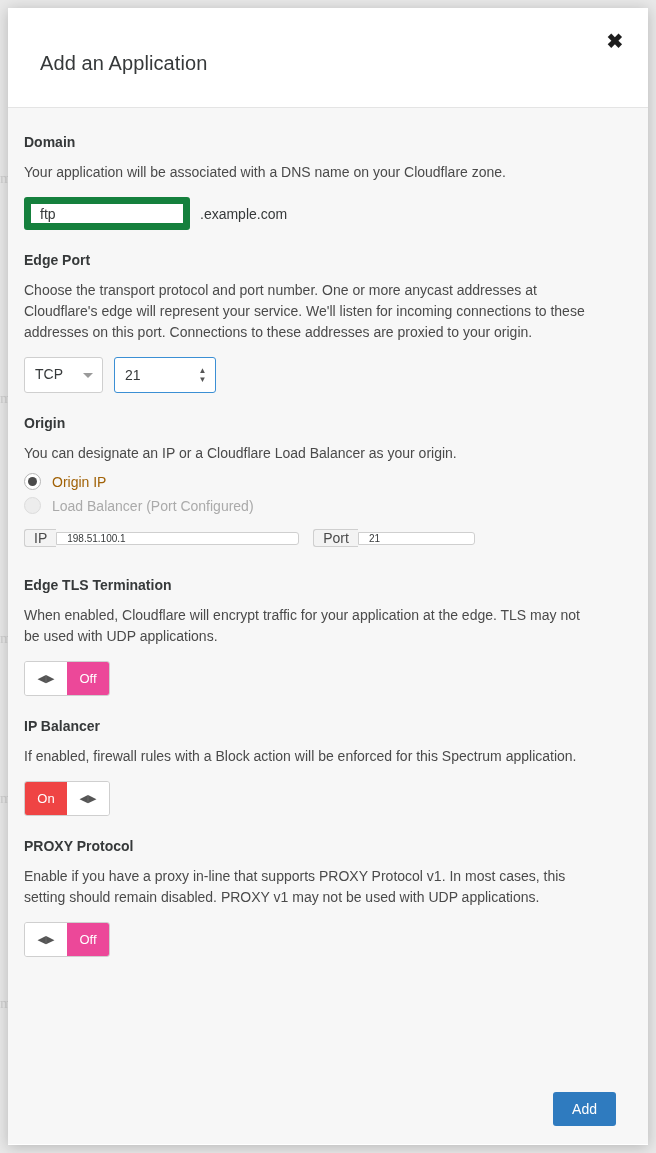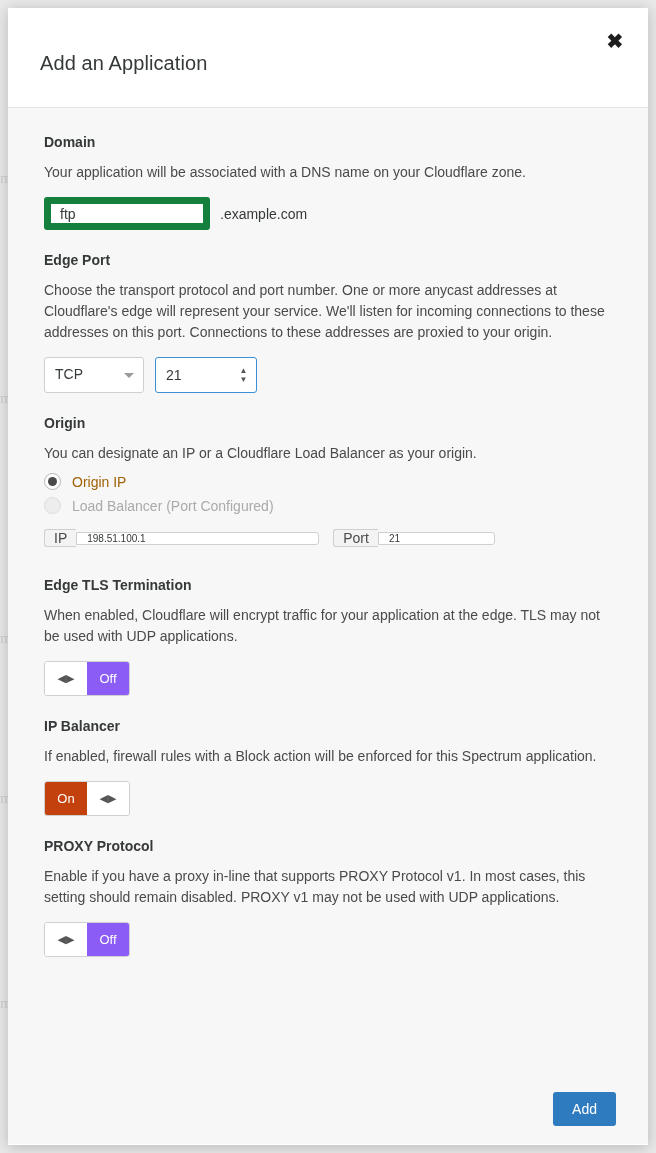--- a/index.html
+++ b/index.html
@@ -58,21 +58,21 @@
     height: 26px;
     line-height: 26px;
     text-align: center;
     font-size: 20px;
     color: #1d1d1d;
     cursor: pointer;
     font-weight: bold;
   }
   .modal-body {
     background: #f7f7f7;
-    padding: 26px 32px 0 36px;
+    padding: 26px 32px 0 16px;
     height: 1036px;
     box-sizing: border-box;
     position: relative;
   }
   .section-label {
     font-size: 14px;
     font-weight: bold;
     color: #36393a;
     margin: 0 0 9px 0;
   }
@@ -102,21 +102,21 @@
   .domain-suffix {
     margin-left: 10px;
     font-size: 14px;
     color: #36393a;
   }
   .block-gap { height: 22px; }
 
   
   .select-wrap {
     position: relative;
-    width: 100px;
+    width: 79px;
     height: 36px;
     border: 1px solid #cfcfcf;
     border-radius: 3px;
     background: #fff;
     box-sizing: border-box;
   }
   .select-wrap .sel-val {
     position: absolute;
     left: 10px;
     top: 8px;
@@ -242,22 +242,22 @@
     font-size: 11px;
   }
   .toggle .state {
     width: 42px;
     display: flex;
     align-items: center;
     justify-content: center;
     font-size: 13px;
     color: #ffffff;
   }
-  .toggle.off .state { background: #8b5cf6; }
-  .toggle.on .state { background: #c2410c; }
+  .toggle.off .state { background: #ec4899; }
+  .toggle.on .state { background: #ef4444; }
   .toggle.on .state { order: -1; }
 
   .footer-btn {
     position: absolute;
     right: 32px;
     bottom: 18px;
     background: #2f7bbf;
     color: #fff;
     font-size: 14px;
     border: none;

